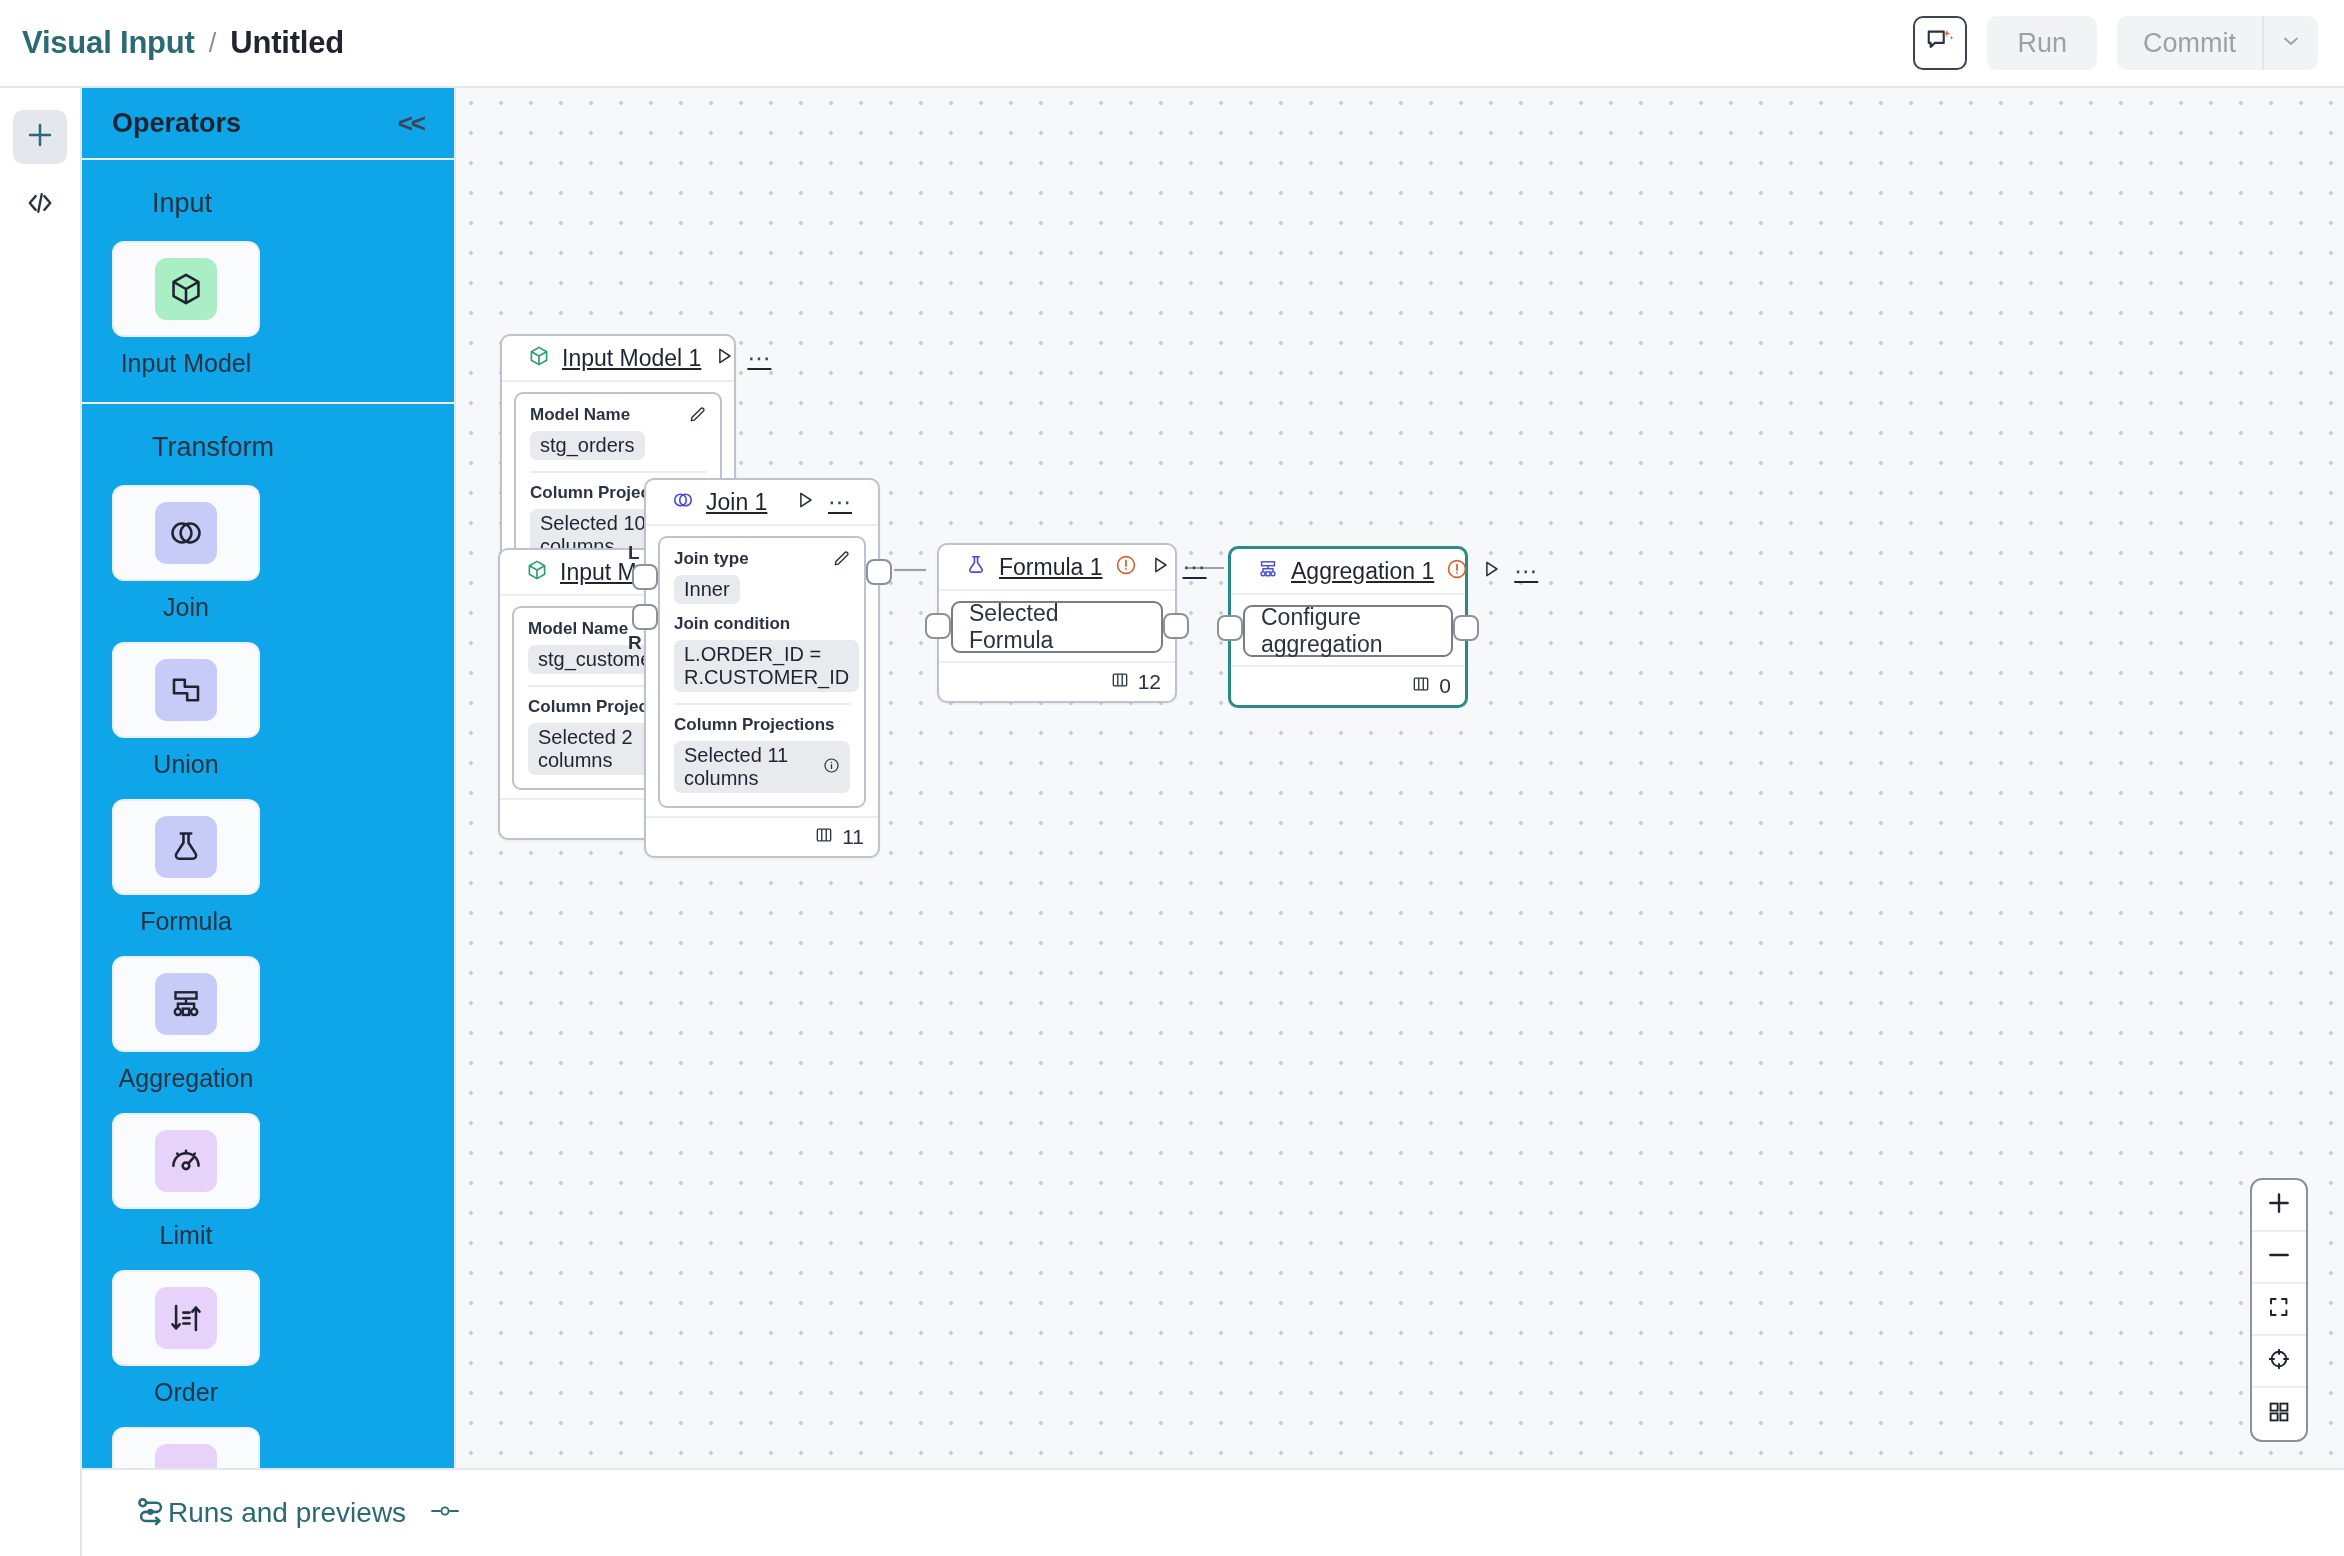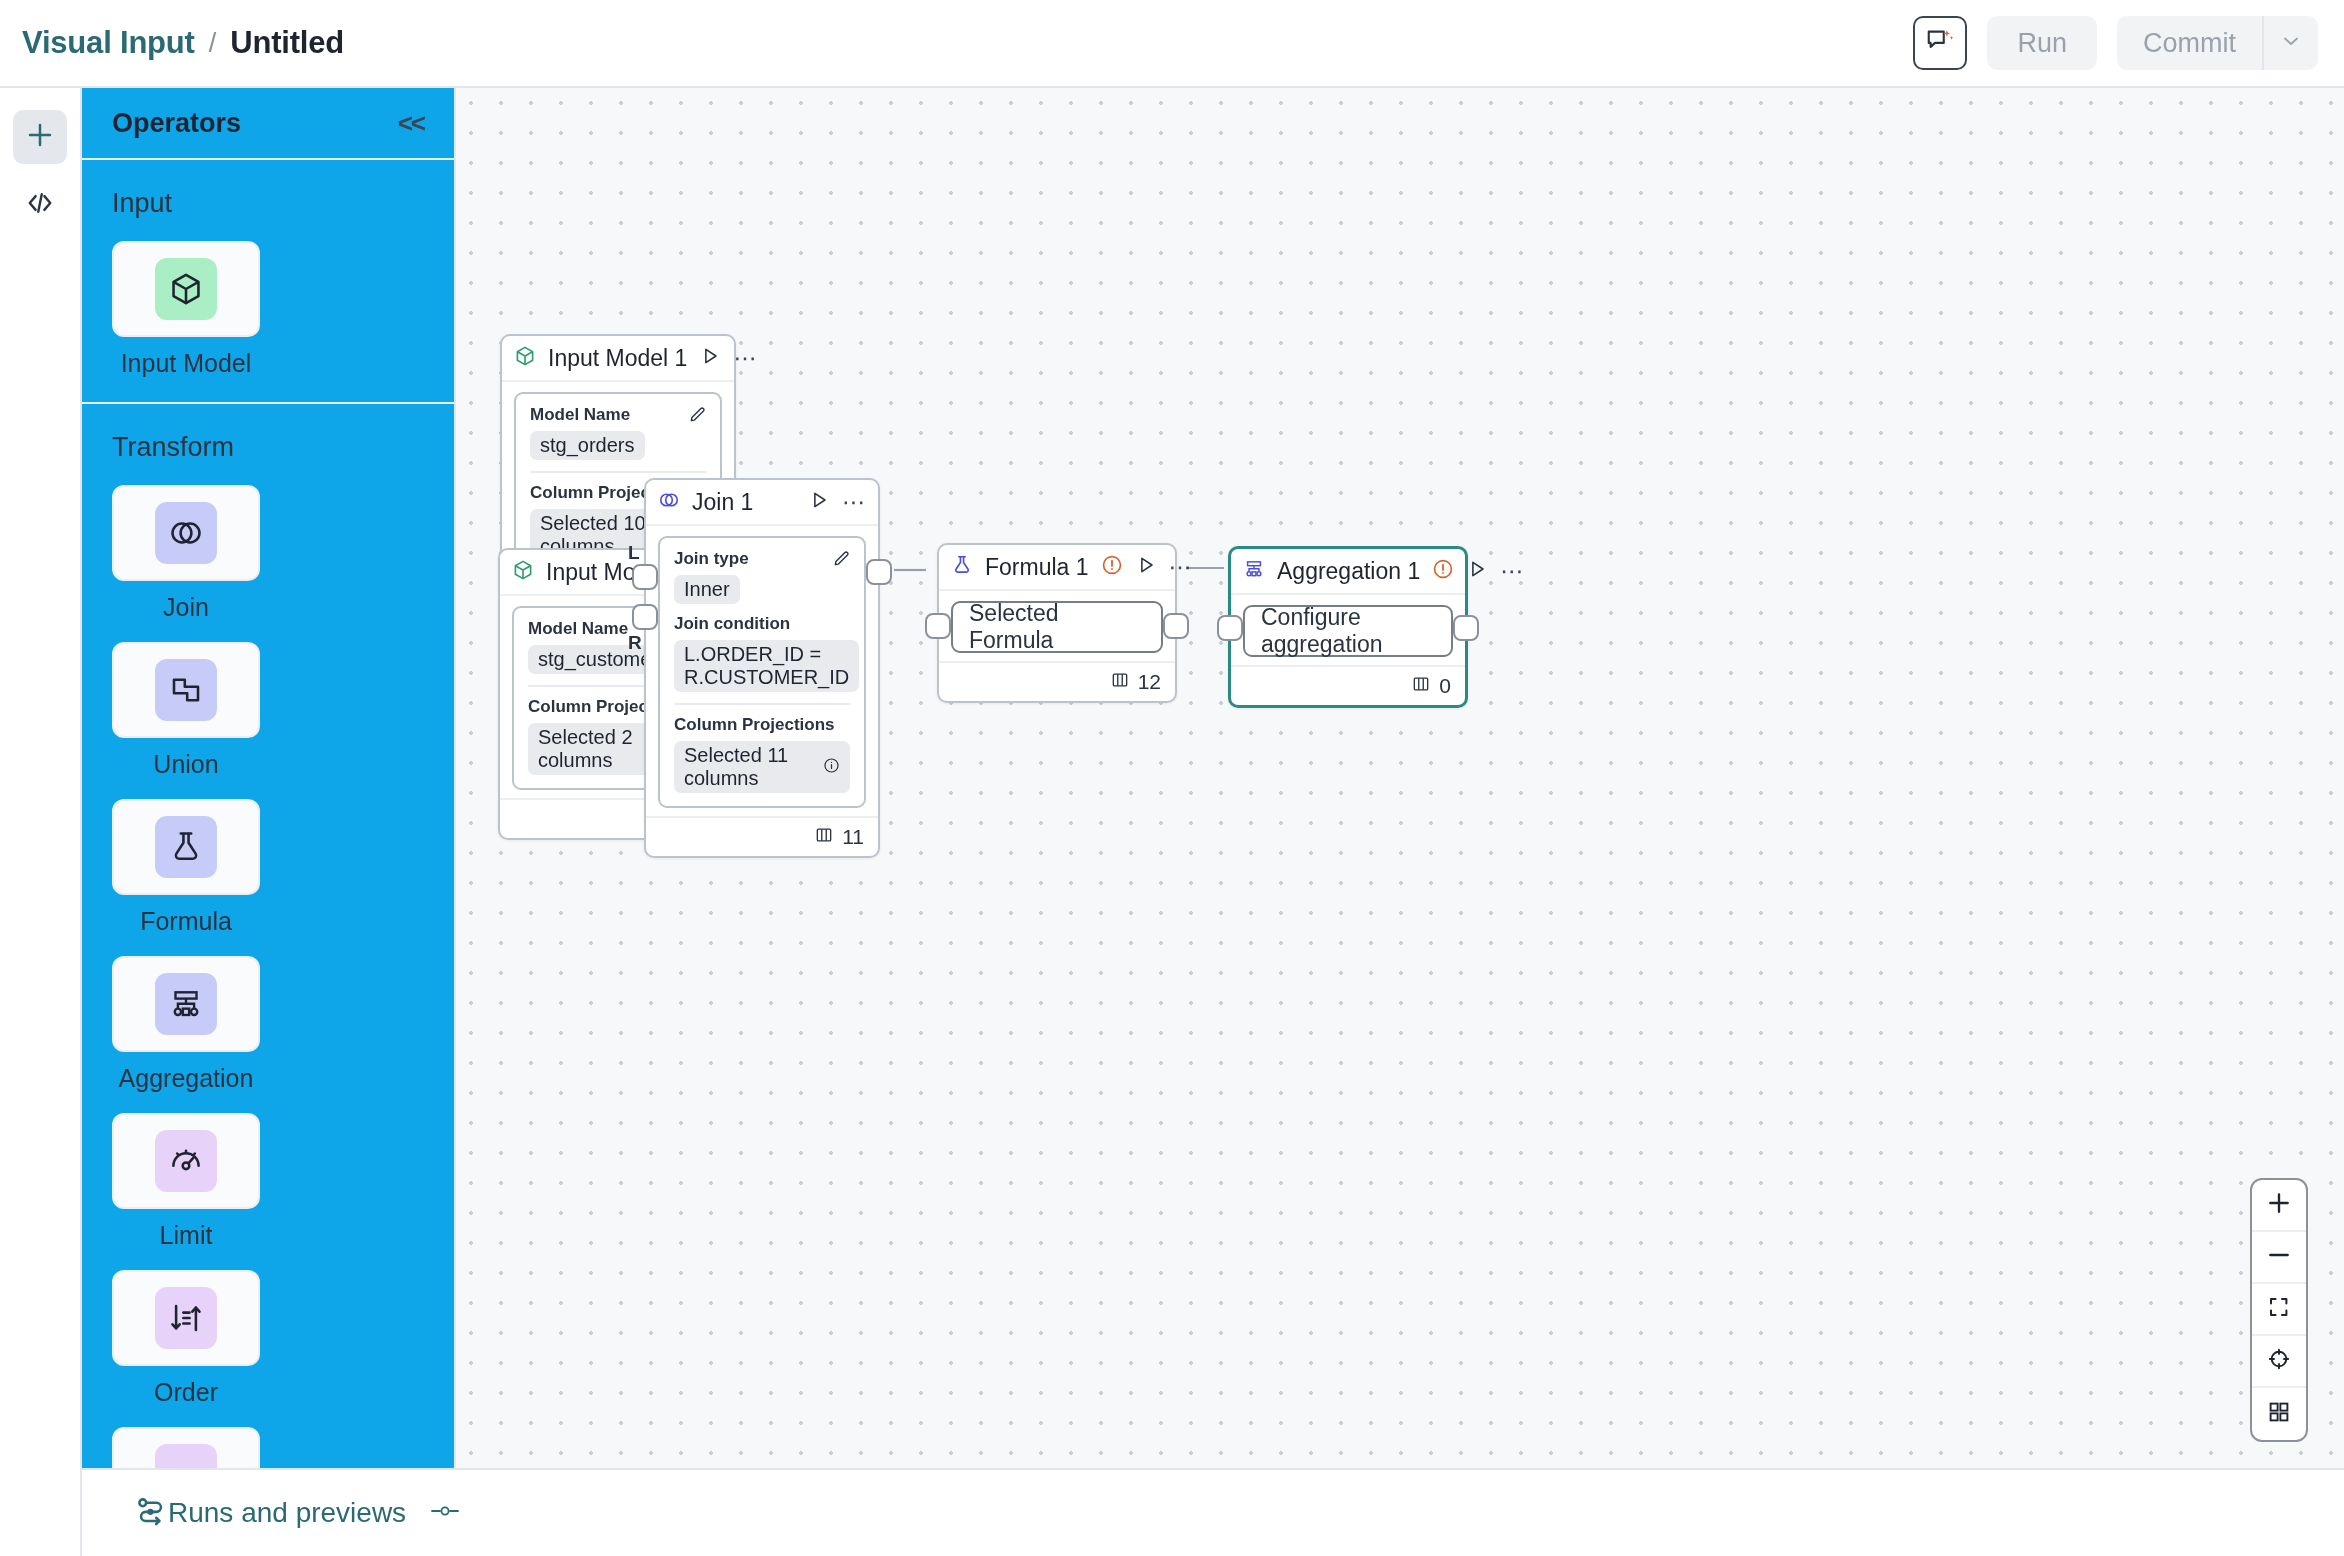--- a/index.html
+++ b/index.html
@@ -72,21 +72,21 @@
     height: 72px; display: flex; align-items: center;
     padding: 0 30px; border-bottom: 2px solid #eceef1;
   }
   .panel-title { font-size: 27px; font-weight: 700; color: #1f2430; }
   .collapse-btn {
     margin-left: auto; font-size: 26px; color: #3d4553; font-weight: 700;
     letter-spacing: -2px;
   }
   .group { padding: 28px 30px 24px 30px; border-bottom: 2px solid #eceef1; }
   .group:last-child { border-bottom: none; }
-  .group-title { font-size: 27px; color: #2b3340; margin-bottom: 22px; }
+  .group-title { font-size: 27px; color: #2b3340; margin-bottom: 22px; margin-left: 40px; }
   .op-grid { display: flex; flex-wrap: wrap; gap: 20px 22px; }
   .op-cell { width: 148px; display: flex; flex-direction: column; align-items: center; }
   .op-tile {
     width: 148px; height: 96px; border: 2px solid #eceef1; border-radius: 12px;
     background: #fafbfc; display: flex; align-items: center; justify-content: center;
   }
   .op-chip {
     width: 62px; height: 62px; border-radius: 12px;
     display: flex; align-items: center; justify-content: center;
   }
@@ -108,21 +108,21 @@
 
   
   .node {
     position: absolute; background: #ffffff;
     border: 2px solid #bdc3cc; border-radius: 10px;
     box-shadow: 0 1px 3px rgba(20,25,35,.07);
   }
   .node.selected { border: 3px solid #2b8a85; }
   .node-head {
     height: 46px; display: flex; align-items: center; gap: 12px;
-    padding: 0 12px; border-bottom: 2px solid #eceef1;
+    padding: 0 26px; border-bottom: 2px solid #eceef1; text-decoration: underline;
   }
   .node-title { font-size: 23px; color: #1f2430; white-space: nowrap; }
   .head-actions { margin-left: auto; display: flex; align-items: center; gap: 12px; }
   .dots { font-size: 23px; color: #3d4553; letter-spacing: 1px; line-height: 10px; }
   .node-body { padding: 10px 12px 8px 12px; }
   .body-card { border: 2px solid #bdc3cc; border-radius: 9px; padding: 11px 14px 13px 14px; position: relative; }
   .field-label { font-size: 17px; font-weight: 700; color: #2b3340; margin-bottom: 6px; }
   .pill {
     display: inline-flex; align-items: center; gap: 8px;
     background: #e8eaed; border-radius: 7px; padding: 3px 10px;

